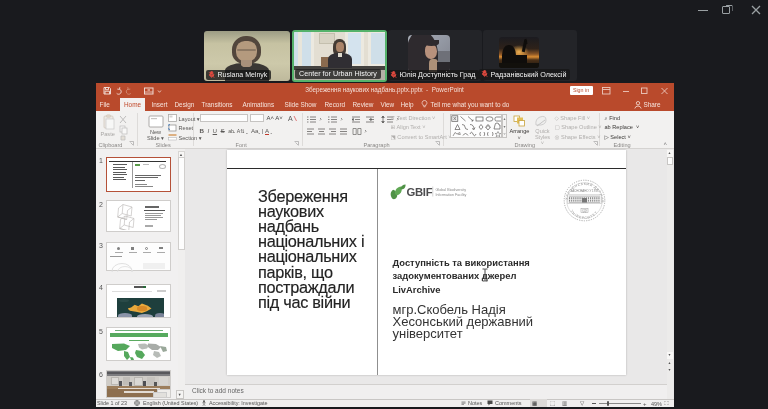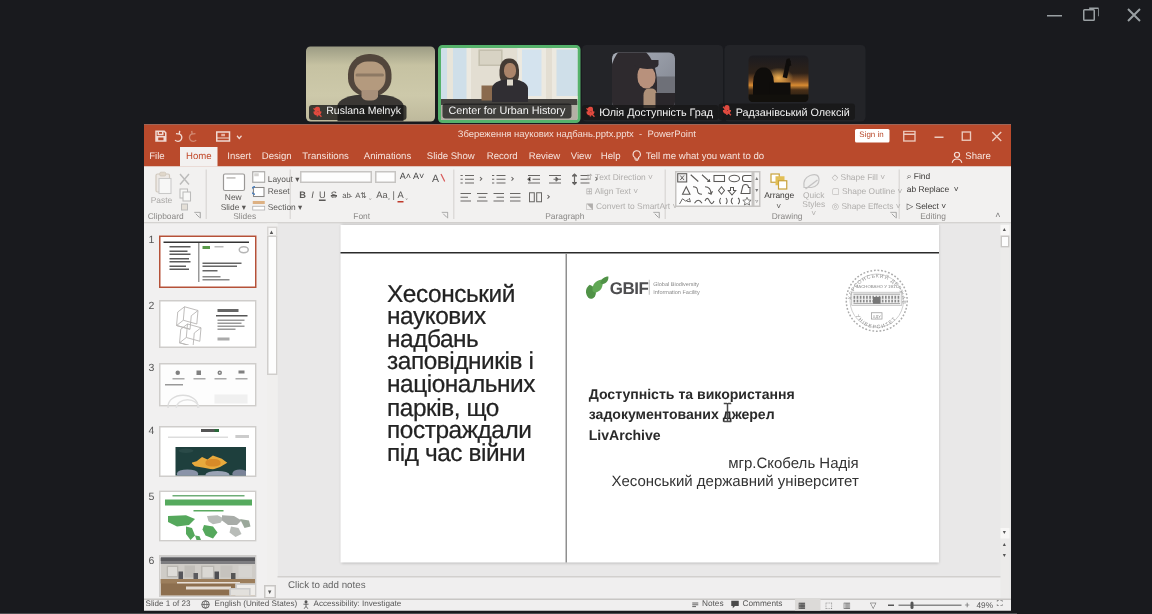--- a/index.html
+++ b/index.html
@@ -446,21 +446,21 @@
 <div class="abs" style="left:598.5px;top:402.8px;width:42px;height:0.8px;background:#888;"></div>
 <div class="abs" style="left:606.5px;top:400.5px;width:2.2px;height:5.5px;background:#555;border-radius:1px;"></div>
 <div class="abs" style="left:643px;top:400.5px;font-size:6px;color:#555;">+</div>
 <div class="abs" style="left:651px;top:400.5px;font-size:5.5px;color:#555;">49%</div>
 <div class="abs" style="left:664.5px;top:400px;font-size:5.5px;color:#555;">⛶</div>
 
 <div class="abs" style="left:227px;top:150px;width:399px;height:225px;background:#fff;box-shadow:0 0 2px rgba(0,0,0,0.25);"></div>
 <div class="abs" style="left:227px;top:167.6px;width:399px;height:1.6px;background:#2b2b2b;"></div>
 <div class="abs" style="left:376.5px;top:169.2px;width:1px;height:205.8px;background:#8f8f8f;"></div>
 
-<div class="abs" style="left:258px;top:188.5px;width:120px;font-size:16.3px;line-height:15.2px;color:#232323;letter-spacing:-0.3px;-webkit-text-stroke:0.15px #232323;">Хесонський наукових надбань заповідників і національних парків, що постраждали під час війни</div>
+<div class="abs" style="left:258px;top:188.5px;width:120px;font-size:16.3px;line-height:15.2px;color:#232323;letter-spacing:-0.3px;-webkit-text-stroke:0.15px #232323;">Збереження наукових надбань національних і національних парків, що постраждали під час війни</div>
 
 <svg class="abs" style="left:388.5px;top:183px;" width="78" height="17" viewBox="0 0 78 17">
   <path d="M3.2 15.5 C0.8 12.5 1.2 8.8 4.2 6.8 C7.8 8.2 9.2 11.8 7.6 14.6 C6.4 16.4 4.4 16.6 3.2 15.5 Z" fill="#509247"></path>
   <path d="M6.0 10.8 C5.6 6.8 8.2 3.8 12.2 3.4 C13.6 6.8 12.4 10.6 8.8 11.9 C7.6 12.3 6.5 11.8 6.0 10.8 Z" fill="#61a855"></path>
   <path d="M11.2 5.6 C11.8 3.0 13.9 1.4 16.6 1.4 C16.8 4.0 15.4 6.2 12.6 6.5 Z" fill="#509247"></path>
   <text x="17.5" y="13.2" font-family="Liberation Sans" font-size="11.3" font-weight="bold" letter-spacing="-0.3" fill="#4d4d4f">GBIF</text>
   <rect x="43.5" y="3.5" width="0.7" height="10" fill="#c2c2c2"></rect>
   <text x="46.5" y="7.8" font-family="Liberation Sans" font-size="3.7" fill="#8a8a8a">Global Biodiversity</text>
   <text x="46.5" y="12.8" font-family="Liberation Sans" font-size="3.7" fill="#8a8a8a">Information Facility</text>
 </svg>
@@ -512,16 +512,16 @@
       <rect x="32.2" y="21.8" width="1.1" height="1.8"></rect>
       <rect x="34.3" y="21.8" width="1.1" height="1.8"></rect>
       <rect x="36.4" y="21.8" width="1.1" height="1.8"></rect>
   </g>
   <rect x="20" y="20" width="5" height="4.5" fill="#777"></rect>
   <rect x="19" y="30.5" width="7" height="4.2" fill="none" stroke="#9a9a9a" stroke-width="0.5"></rect>
   <text x="22.5" y="33.8" font-size="2.6" fill="#8a8a8a" text-anchor="middle">ХДУ</text>
 </svg>
 
 <div class="abs" style="left:392.5px;top:255.5px;width:170px;font-size:9.4px;line-height:13.6px;color:#2a2a2a;font-weight:bold;">Доступність та використання задокументованих джерел LivArchive</div>
-<div class="abs" style="left:392.5px;top:303.5px;width:180px;font-size:10px;line-height:12px;color:#333;text-align:right;">мгр.Скобель Надія<br>Хесонський державний університет</div>
+<div class="abs" style="left:392.5px;top:303.5px;width:180px;font-size:13px;line-height:12px;color:#333;">мгр.Скобель Надія<br>Хесонський державний університет</div>
 <svg class="abs" style="left:481px;top:268px;" width="8" height="14" viewBox="0 0 8 14">
     <path d="M1.5 1 h2 q0.5 0 0.5 0.5 q0 -0.5 0.5 -0.5 h2 M4 1.5 v11 M1.5 13 h2 q0.5 0 0.5 -0.5 q0 0.5 0.5 0.5 h2" stroke="#4a4a4a" fill="none" stroke-width="1"></path>
   </svg>
 
 </body></html>

